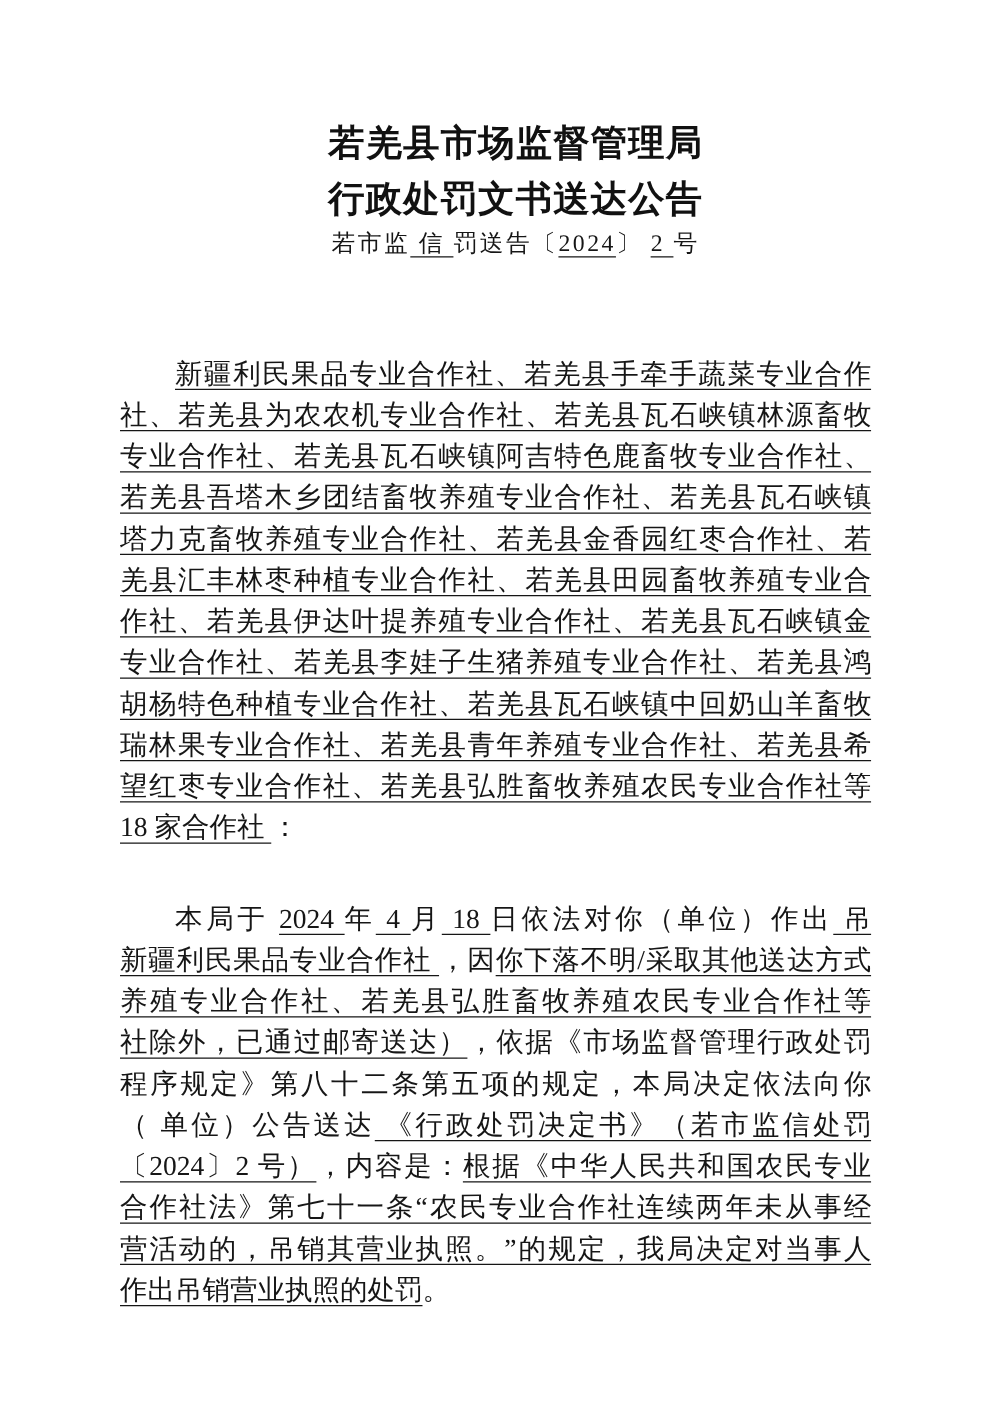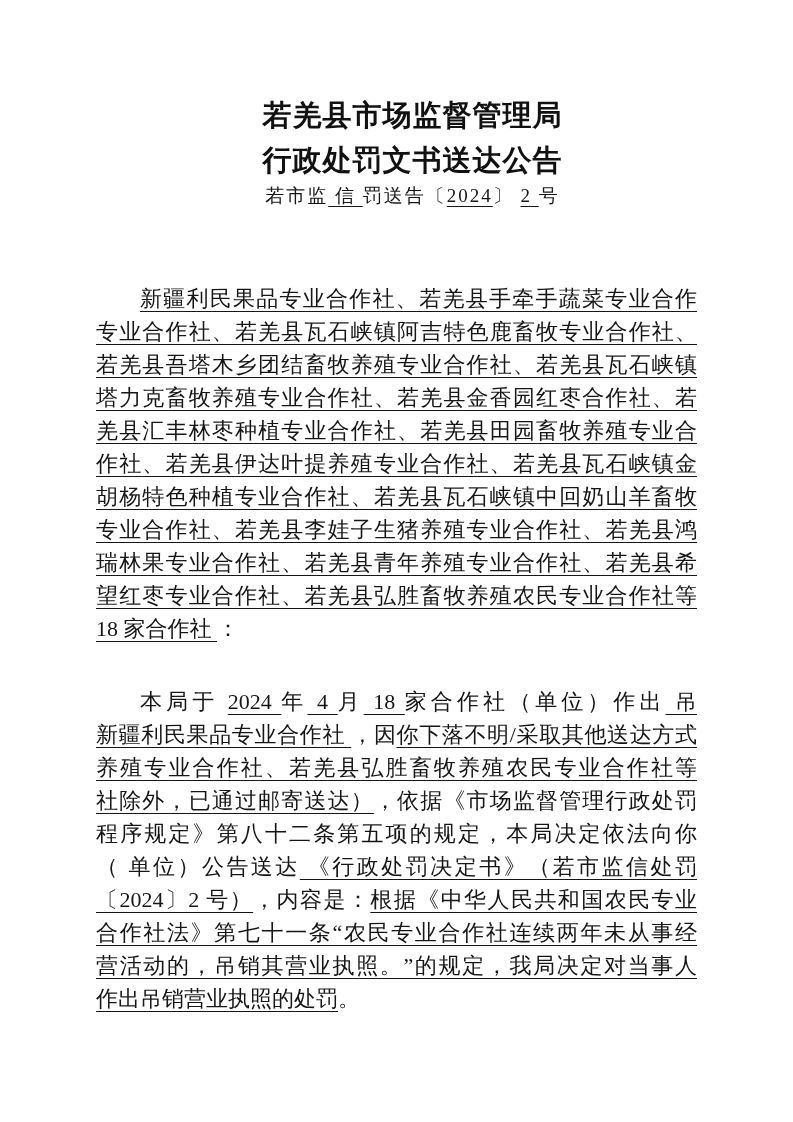--- a/index.html
+++ b/index.html
@@ -66,33 +66,34 @@
   <header class="doc-header">
     <div class="title">
       <div class="title-line">若羌县市场监督管理局</div>
       <div class="title-line">行政处罚文书送达公告</div>
     </div>
     <div class="doc-number"><span>若市监</span><span class="u"> 信 </span><span>罚送告〔</span><span class="u">2024</span><span>〕 </span><span class="u"> 2 </span><span>号</span></div>
   </header>
   <main class="body-text">
       <div class="paragraph">
         <div class="line indent"><span class="u">新疆利民果品专业合作社、若羌县手牵手蔬菜专业合作</span></div>
+        <div class="line"><span class="u">社、若羌县为农农机专业合作社、若羌县瓦石峡镇林源畜牧</span></div>
         <div class="line"><span class="u">专业合作社、若羌县瓦石峡镇阿吉特色鹿畜牧专业合作社、</span></div>
         <div class="line"><span class="u">若羌县吾塔木乡团结畜牧养殖专业合作社、若羌县瓦石峡镇</span></div>
         <div class="line"><span class="u">塔力克畜牧养殖专业合作社、若羌县金香园红枣合作社、若</span></div>
         <div class="line"><span class="u">羌县汇丰林枣种植专业合作社、若羌县田园畜牧养殖专业合</span></div>
         <div class="line"><span class="u">作社、若羌县伊达叶提养殖专业合作社、若羌县瓦石峡镇金</span></div>
+        <div class="line"><span class="u">专业合作社、若羌县李娃子生猪养殖专业合作社、若羌县鸿</span></div>
         <div class="line"><span class="u">胡杨特色种植专业合作社、若羌县瓦石峡镇中回奶山羊畜牧</span></div>
-        <div class="line"><span class="u">专业合作社、若羌县李娃子生猪养殖专业合作社、若羌县鸿</span></div>
         <div class="line"><span class="u">瑞林果专业合作社、若羌县青年养殖专业合作社、若羌县希</span></div>
         <div class="line"><span class="u">望红枣专业合作社、若羌县弘胜畜牧养殖农民专业合作社等</span></div>
         <div class="line last"><span class="u">18 家合作社 </span><span>：</span></div>
       </div>
       <div class="paragraph">
-        <div class="line indent"><span>本局于 </span><span class="u">2024 </span><span>年</span><span class="u"> 4 </span><span>月</span><span class="u"> 18 </span><span>家合作社（单位）作出</span><span class="u"> 吊</span></div>
+        <div class="line indent"><span>本局于 </span><span class="u">2024 </span><span>年</span><span class="u"> 4 </span><span>月</span><span class="u"> 18 </span><span>日依法对你（单位）作出</span><span class="u"> 吊</span></div>
         <div class="line"><span class="u">新疆利民果品专业合作社 </span><span>，因</span><span class="u">你下落不明/采取其他送达方式</span></div>
         <div class="line"><span class="u">养殖专业合作社、若羌县弘胜畜牧养殖农民专业合作社等</span></div>
         <div class="line"><span class="u">社除外，已通过邮寄送达）</span><span>，依据《市场监督管理行政处罚</span></div>
         <div class="line"><span>程序规定》第八十二条第五项的规定，本局决定依法向你</span></div>
         <div class="line"><span>（ 单位）公告送达</span><span class="u"> 《行政处罚决定书》（若市监信处罚</span></div>
         <div class="line"><span class="u">〔2024〕2 号）</span><span>，内容是：</span><span class="u">根据《中华人民共和国农民专业</span></div>
         <div class="line"><span class="u">合作社法》第七十一条“农民专业合作社连续两年未从事经</span></div>
         <div class="line"><span class="u">营活动的，吊销其营业执照。”的规定，我局决定对当事人</span></div>
         <div class="line last"><span class="u">作出吊销营业执照的处罚</span><span>。</span></div>
       </div>

